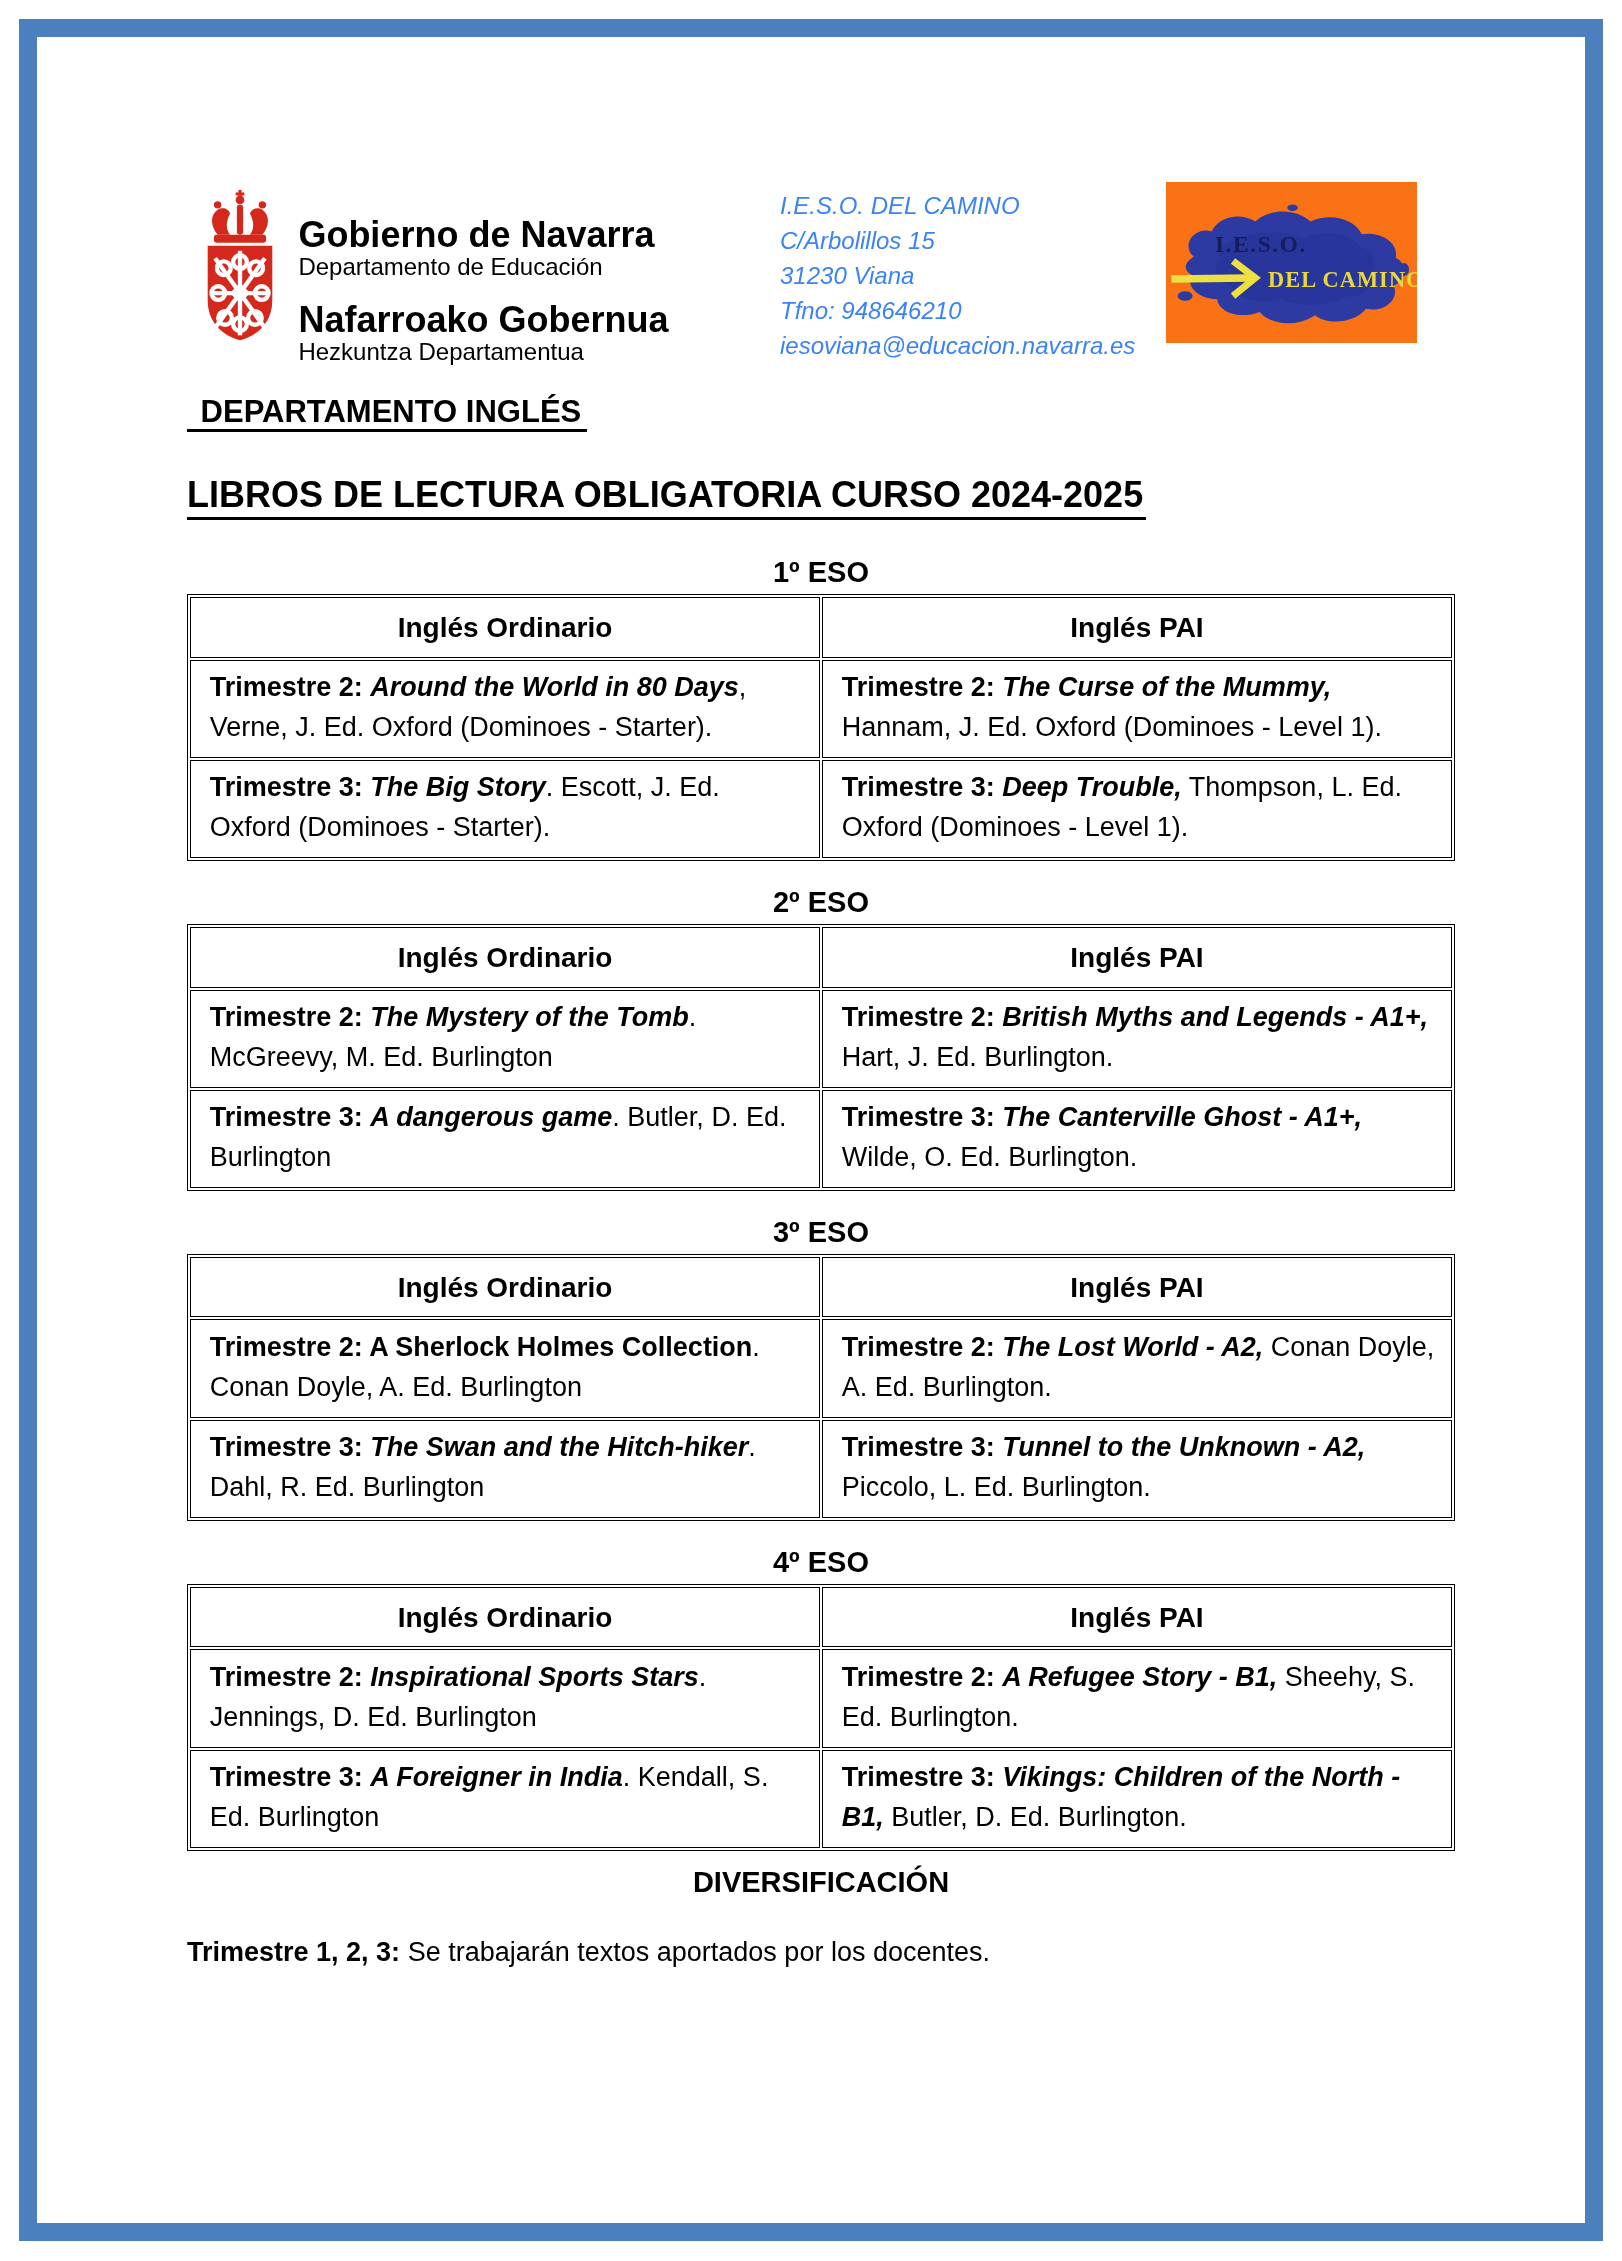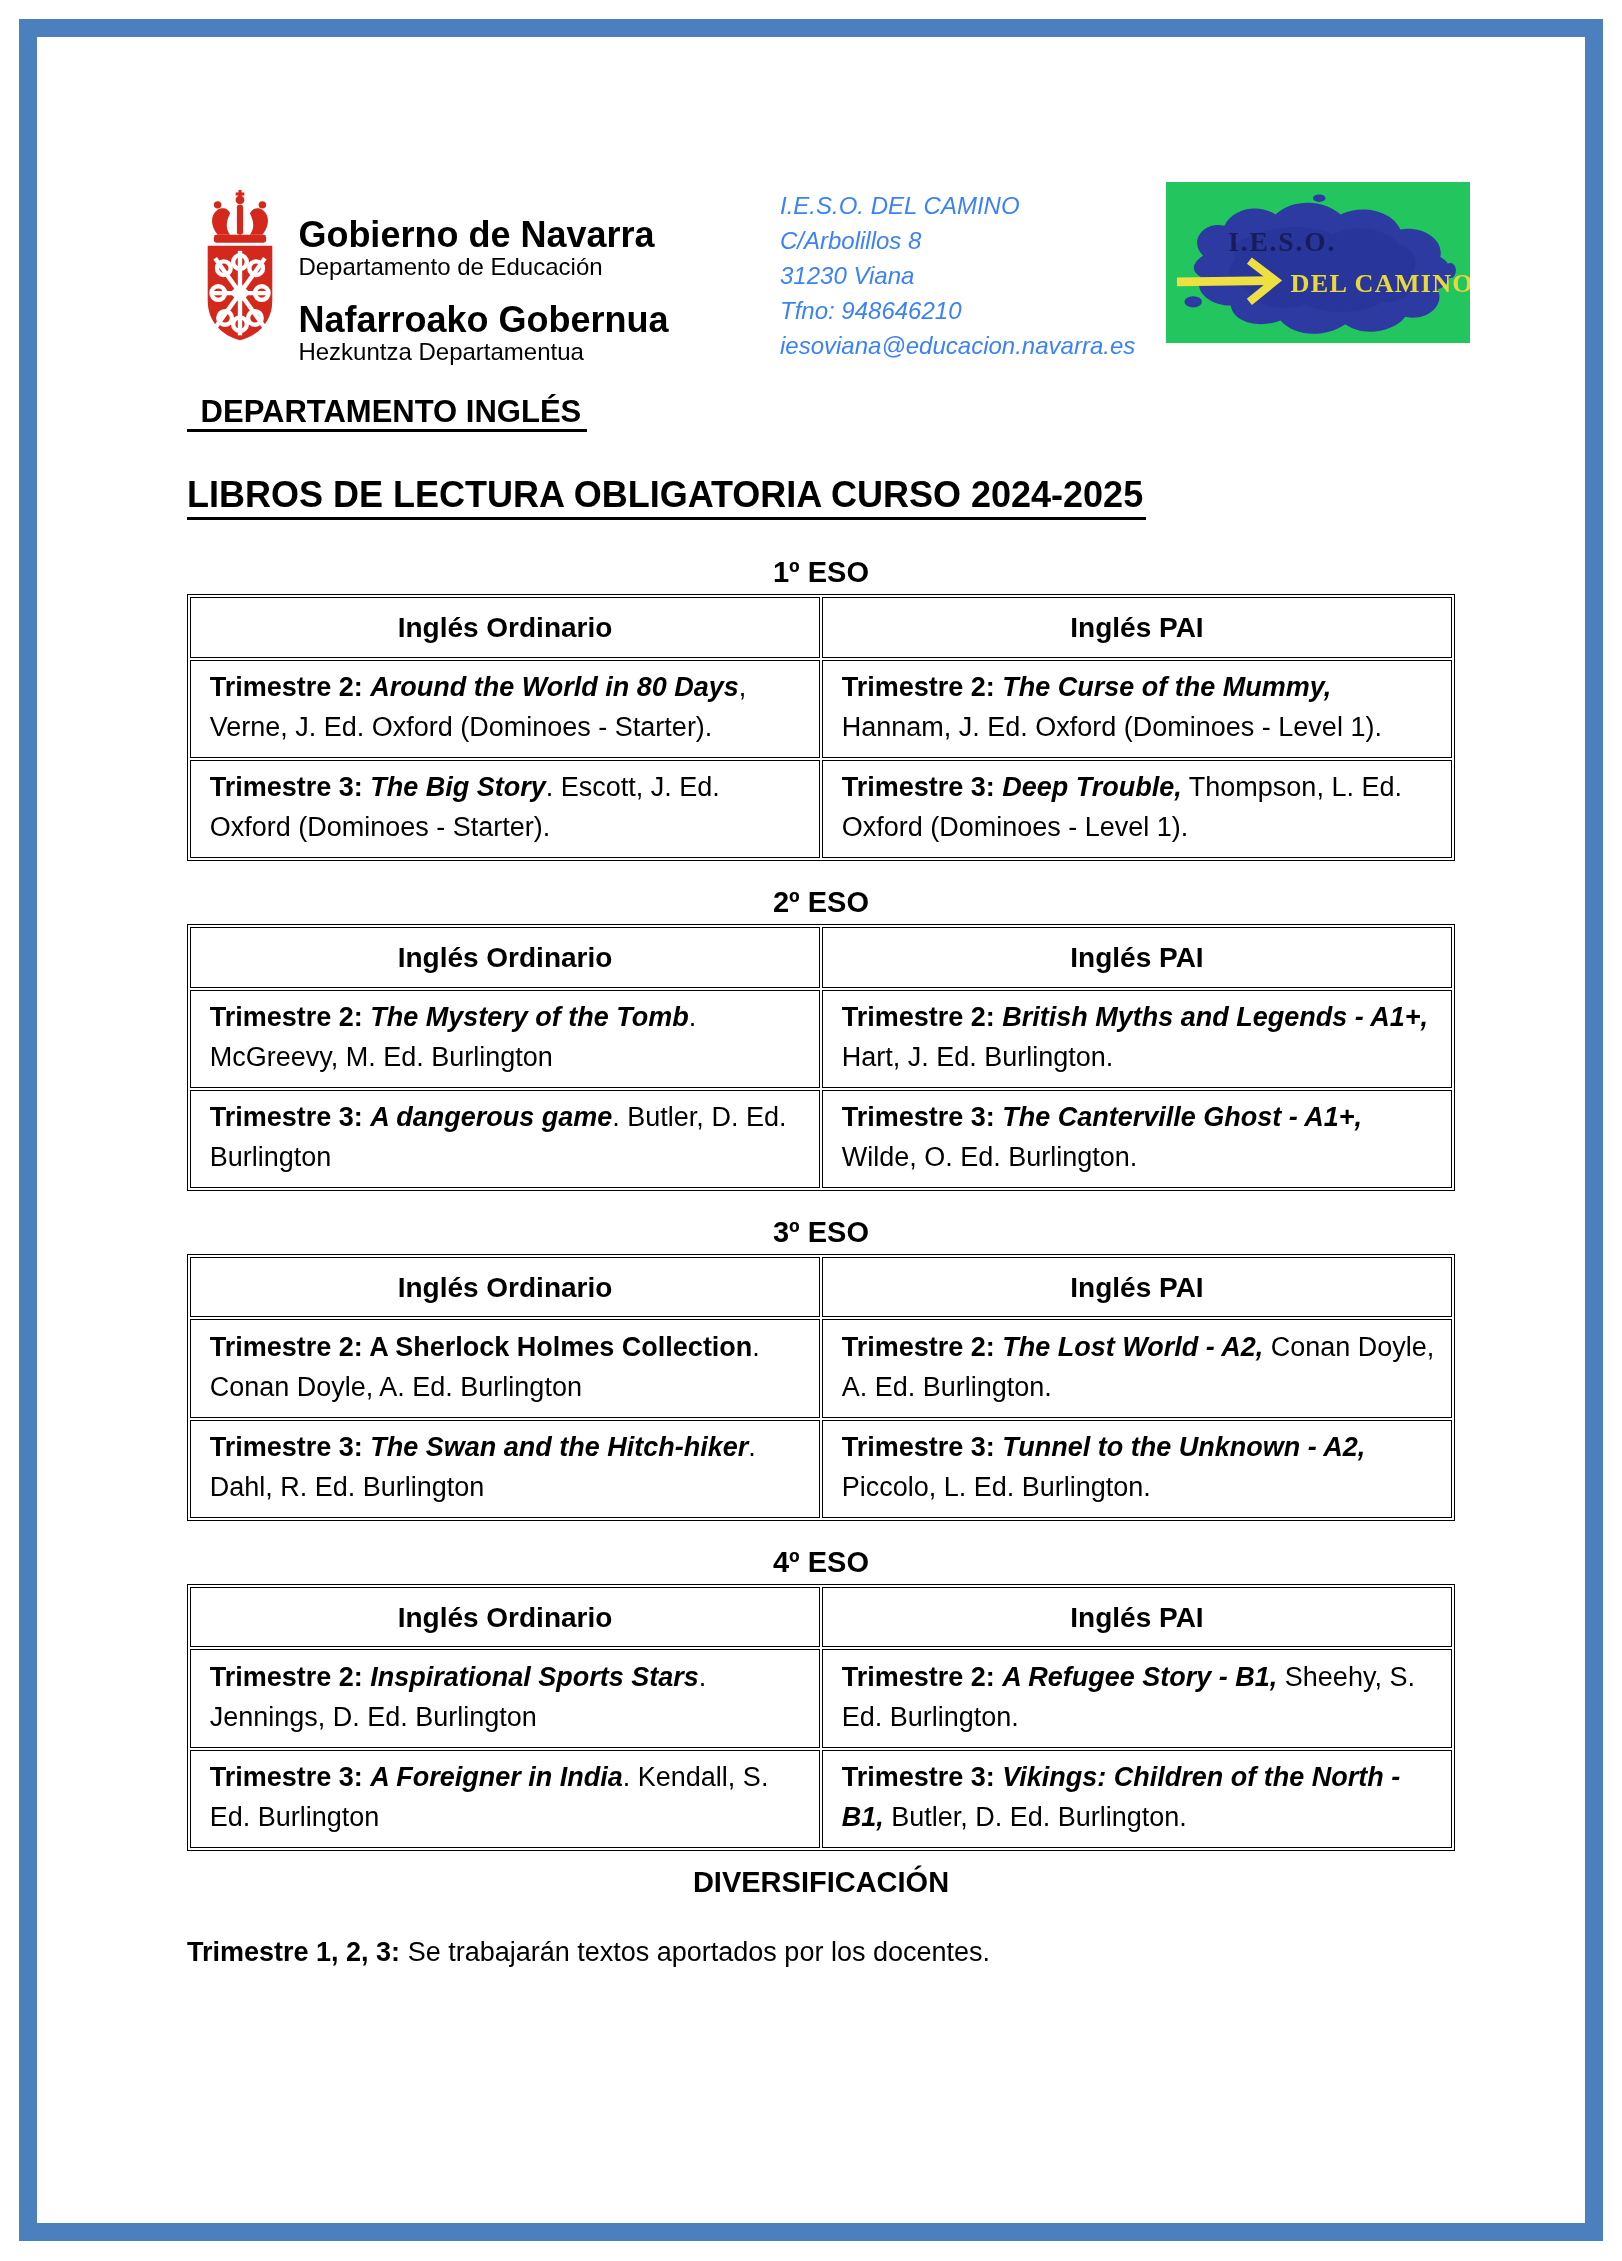--- a/index.html
+++ b/index.html
@@ -16,22 +16,22 @@
   .gov-text { margin-left:17.4px; padding-top:32px; white-space:nowrap; }
   .g-big   { font-size:36px; font-weight:bold; line-height:34px; }
   .g-small { font-size:24px; line-height:30px; }
   .g-gap   { margin-top:21px; }
   .contact {
     position:absolute; left:780px; top:188px;
     font-style:italic; color:#3b82f6; font-size:24px; line-height:35px;
     white-space:nowrap;
   }
   .school-logo {
-    position:absolute; left:1166px; top:182px; width:304px; height:161px;
-    background:#22c55e;
+    position:absolute; left:1166px; top:182px; width:251px; height:161px;
+    background:#f97316;
   }
   .school-logo svg { display:block; width:100%; height:100%; }
   .logo-serif { font-family:"Liberation Serif", serif; }
   
   .dept-heading { position:absolute; left:187px; top:396px; }
   .dept-heading span {
     display:inline-block; font-size:31px; font-weight:bold; line-height:32px;
     border-bottom:3.1px solid #000; padding:0 6.2px 1.2px 5px; white-space:pre;
   }
   .main-title { position:absolute; left:187px; top:475px; }
@@ -105,21 +105,21 @@
     <div class="gov-text">
       <div class="g-big">Gobierno de Navarra</div>
       <div class="g-small">Departamento de Educación</div>
       <div class="g-big g-gap">Nafarroako Gobernua</div>
       <div class="g-small">Hezkuntza Departamentua</div>
     </div>
   </div>
 
   <div class="contact">
     <div>I.E.S.O. DEL CAMINO</div>
-    <div>C/Arbolillos 8</div>
+    <div>C/Arbolillos 15</div>
     <div>31230 Viana</div>
     <div>Tfno: 948646210</div>
     <div>iesoviana@educacion.navarra.es</div>
   </div>
 
   <div class="school-logo">
     <svg viewBox="0 0 472 258">
       <path fill="#2c3aa2" d="M52,118 C28,96 52,62 86,70 C100,42 140,34 168,52 C196,26 246,28 272,52 C310,34 356,48 368,76 C404,70 438,92 432,120 C456,132 452,164 428,172 C440,198 410,224 376,216 C356,242 306,248 280,228 C244,252 196,246 176,222 C140,236 100,224 96,198 C64,198 36,176 48,152 C30,142 36,128 52,118 Z"></path>
       <path fill="#232f93" opacity="0.5" d="M120,90 C160,70 220,66 260,84 C300,64 350,78 366,100 C392,108 400,132 384,150 C396,172 372,196 340,192 C308,212 248,214 216,196 C176,210 132,198 124,172 C96,166 84,140 104,124 C96,108 104,96 120,90 Z"></path>
       <ellipse cx="36" cy="192" rx="14" ry="9" fill="#2c3aa2"></ellipse>

